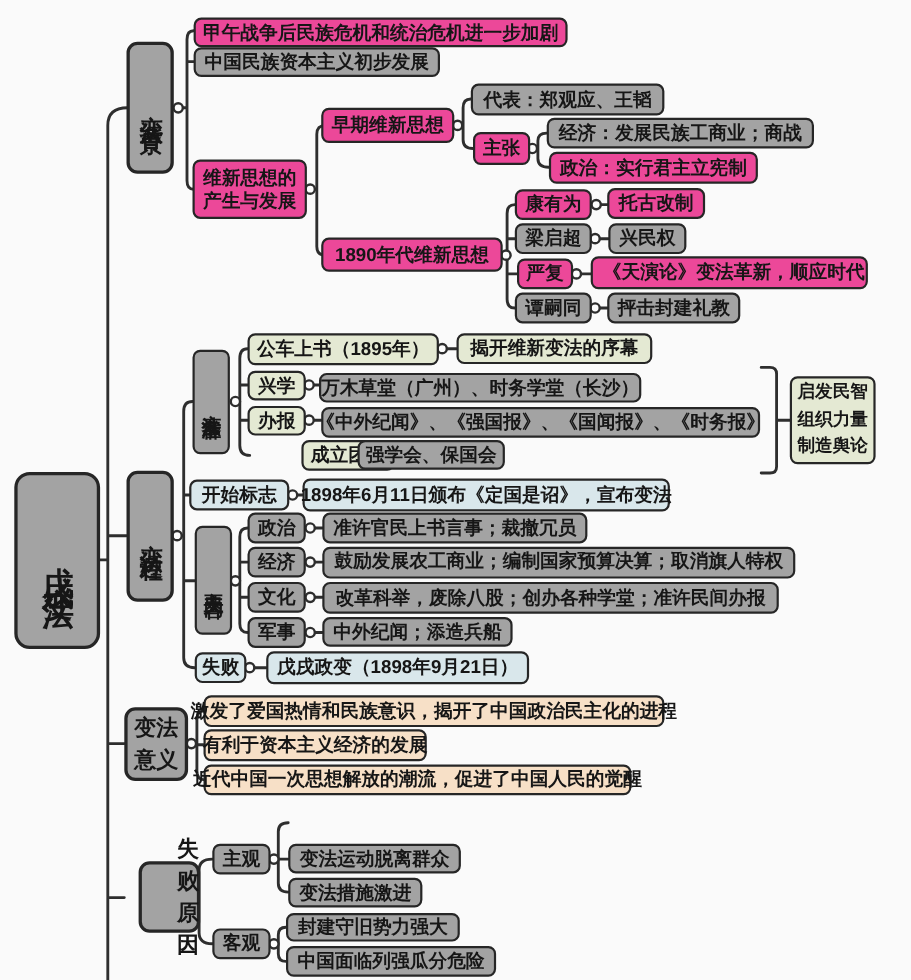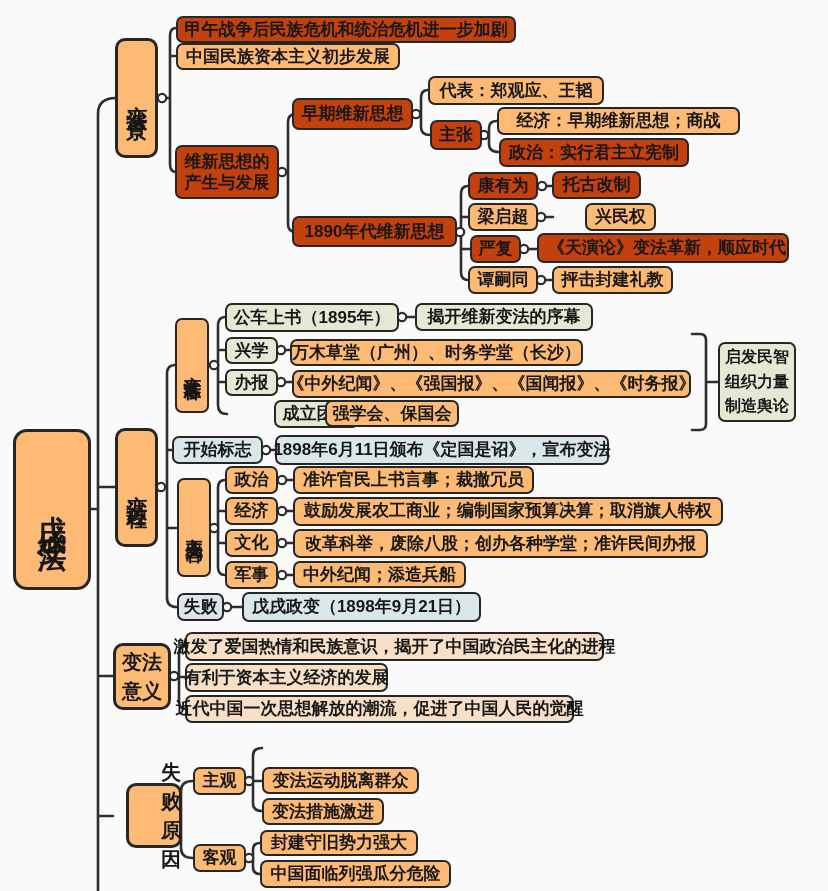--- a/index.html
+++ b/index.html
@@ -1,23 +1,23 @@
 <!DOCTYPE html>
 <html><head>
 <meta charset="utf-8">
 <style>
   html,body{margin:0;padding:0;background:#fafafa;}
   #canvas{position:relative;width:828px;height:891px;background:#fafafa;overflow:hidden;
           font-family:"Liberation Sans","DejaVu Sans",sans-serif;}
   svg.links{position:absolute;left:0;top:0;width:828px;height:891px;}
   .node{position:absolute;box-sizing:border-box;border:2.5px solid #262626;border-radius:7px;
-        background:#fdba74;color:#161616;font-weight:bold;display:flex;align-items:center;
+        background:#a3a3a3;color:#161616;font-weight:bold;display:flex;align-items:center;
         justify-content:center;text-align:center;font-size:17px;line-height:1.25;
         white-space:nowrap;padding:0 4px;}
-  .pink{background:#c2410c;}
+  .pink{background:#ec4899;}
   .green{background:#e4e9d3;}
   .blue{background:#d9e7eb;}
   .peach{background:#f7e0c7;}
   .wrap{white-space:normal;word-break:break-all;}
   .pre{white-space:pre-line;}
   .vtext{writing-mode:vertical-rl;text-orientation:upright;letter-spacing:4px;}
   .root{font-size:29px;border-width:3.5px;border-radius:14px;letter-spacing:9px;}
   .branch{font-size:21px;border-width:3px;border-radius:10px;letter-spacing:5px;}
   .branch2{font-size:20px;border-width:3px;border-radius:10px;line-height:1.45;}
   .subv{font-size:18px;letter-spacing:2px;}
@@ -94,27 +94,27 @@
   <div class="node vtext branch" style="left:115px;top:428px;width:43px;height:119px;">变法过程</div>
   <div class="node wrap branch2" style="left:113px;top:643px;width:58px;height:67px;">变法意义</div>
   <div class="node wrap branch2" style="left:126px;top:783px;width:56px;height:65px;padding-left:38px;">失败原因</div>
 
   <div class="node pink" style="left:176px;top:16px;width:340px;height:27px;">甲午战争后民族危机和统治危机进一步加剧</div>
   <div class="node" style="left:176px;top:43px;width:224px;height:27px;">中国民族资本主义初步发展</div>
   <div class="node pink wrap" style="left:175px;top:145px;width:104px;height:54px;">维新思想的产生与发展</div>
   <div class="node pink" style="left:292px;top:98px;width:121px;height:32px;">早期维新思想</div>
   <div class="node" style="left:428px;top:76px;width:176px;height:29px;">代表：郑观应、王韬</div>
   <div class="node pink" style="left:430px;top:120px;width:52px;height:30px;">主张</div>
-  <div class="node" style="left:497px;top:107px;width:243px;height:28px;">经济：早期维新思想；商战</div>
+  <div class="node" style="left:497px;top:107px;width:243px;height:28px;">经济：发展民族工商业；商战</div>
   <div class="node pink" style="left:499px;top:138px;width:190px;height:29px;">政治：实行君主立宪制</div>
   <div class="node pink" style="left:292px;top:216px;width:165px;height:31px;">1890年代维新思想</div>
   <div class="node pink" style="left:468px;top:172px;width:70px;height:28px;">康有为</div>
   <div class="node pink" style="left:552px;top:171px;width:89px;height:28px;">托古改制</div>
   <div class="node" style="left:468px;top:203px;width:70px;height:28px;">梁启超</div>
-  <div class="node" style="left:585px;top:203px;width:71px;height:28px;">兴民权</div>
+  <div class="node" style="left:553px;top:203px;width:71px;height:28px;">兴民权</div>
   <div class="node pink" style="left:470px;top:235px;width:51px;height:28px;">严复</div>
   <div class="node pink" style="left:537px;top:233px;width:252px;height:30px;padding-left:12px;">《天演论》变法革新，顺应时代</div>
   <div class="node" style="left:468px;top:266px;width:70px;height:28px;">谭嗣同</div>
   <div class="node" style="left:552px;top:266px;width:121px;height:28px;">抨击封建礼教</div>
 
   <div class="node vtext subv" style="left:175px;top:318px;width:34px;height:95px;">变法准备</div>
   <div class="node green" style="left:225px;top:303px;width:174px;height:29px;">公车上书（1895年）</div>
   <div class="node green" style="left:415px;top:303px;width:178px;height:28px;">揭开维新变法的序幕</div>
   <div class="node green" style="left:225px;top:337px;width:53px;height:27px;">兴学</div>
   <div class="node" style="left:290px;top:339px;width:293px;height:27px;">万木草堂（广州）、时务学堂（长沙）</div>

